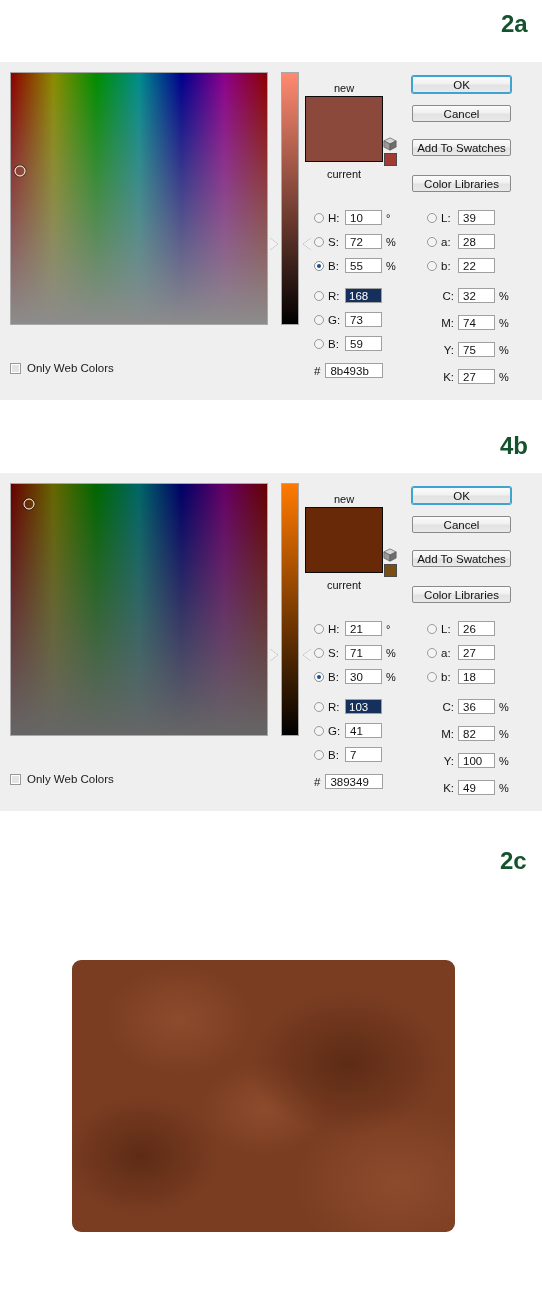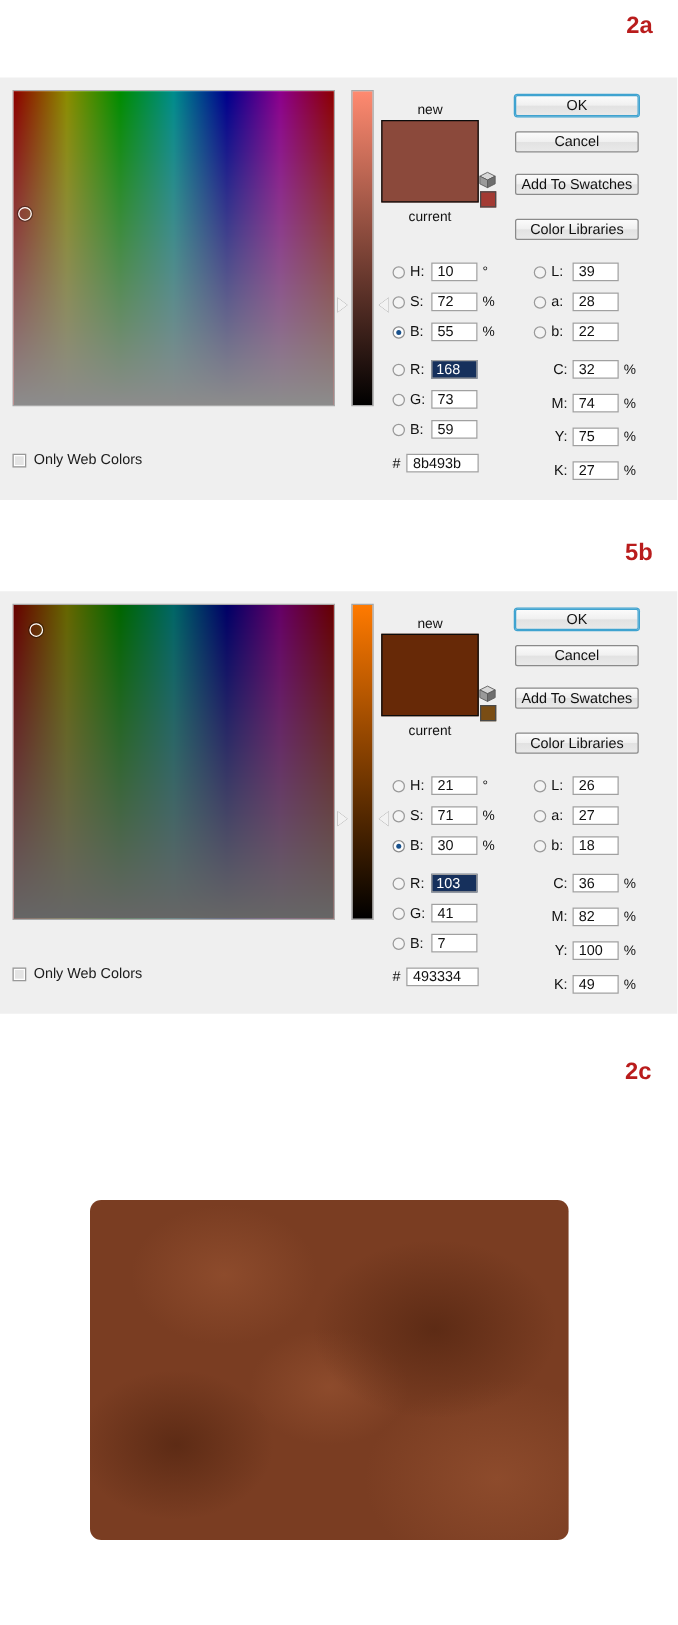--- a/index.html
+++ b/index.html
@@ -1,19 +1,19 @@
 <!DOCTYPE html>
 <html><head>
 <meta charset="utf-8">
 <style>
   html,body{margin:0;padding:0;background:#ffffff;}
   body{width:542px;height:1300px;position:relative;font-family:"Liberation Sans",sans-serif;
        -webkit-font-smoothing:antialiased;overflow:hidden;}
 
-  .fig-label{position:absolute;color:#b91c1c;font-size:19px;font-weight:bold;
+  .fig-label{position:absolute;color:#14532d;font-size:24px;font-weight:bold;
              font-family:"Liberation Sans",sans-serif;letter-spacing:0px;}
 
   
   .panel{position:absolute;left:0;width:542px;background:#efefef;}
   .panel-inner{position:relative;width:100%;height:100%;}
 
   
   .sv-field{position:absolute;left:10px;top:10px;width:258px;height:253px;
             border:1px solid #a8a8a8;box-sizing:border-box;}
   .sv-layer{position:absolute;inset:0;}
@@ -188,21 +188,21 @@
     </div>
     <div class="row" style="left:427px;top:306px;">
       <span class="lab r" style="width:27px;margin-right:4px;">K:</span>
       <span class="fld">27</span>
       <span class="unit">%</span>
     </div>
 
   </div>
 </div>
 
-<div class="fig-label" style="left:500px;top:432px;">5b</div>
+<div class="fig-label" style="left:500px;top:432px;">4b</div>
 
 <div class="panel" style="top:473px;height:338px;">
   <div class="panel-inner">
 
     <div class="sv-field">
       <div class="sv-layer sv-hue"></div>
       <div class="sv-layer sv-white"></div>
       <div class="sv-layer sv-dark" id="d1-dark" style="opacity: 0.6;"></div>
       <div class="sv-marker" id="d1-marker" style="left: 7%; top: 8%;"></div>
     </div>
@@ -263,21 +263,21 @@
       <span class="fld">41</span>
     </div>
     <div class="row" style="left:314px;top:273px;">
       <span class="radio"></span>
       <span class="lab">B:</span>
       <span class="fld">7</span>
     </div>
 
     <div class="row" style="left:314px;top:300px;">
       <span class="hash">#</span>
-      <span class="fld wide">493334</span>
+      <span class="fld wide">389349</span>
     </div>
 
     <div class="row" style="left:427px;top:147px;">
       <span class="radio"></span>
       <span class="lab">L:</span>
       <span class="fld">26</span>
     </div>
     <div class="row" style="left:427px;top:171px;">
       <span class="radio"></span>
       <span class="lab">a:</span>

